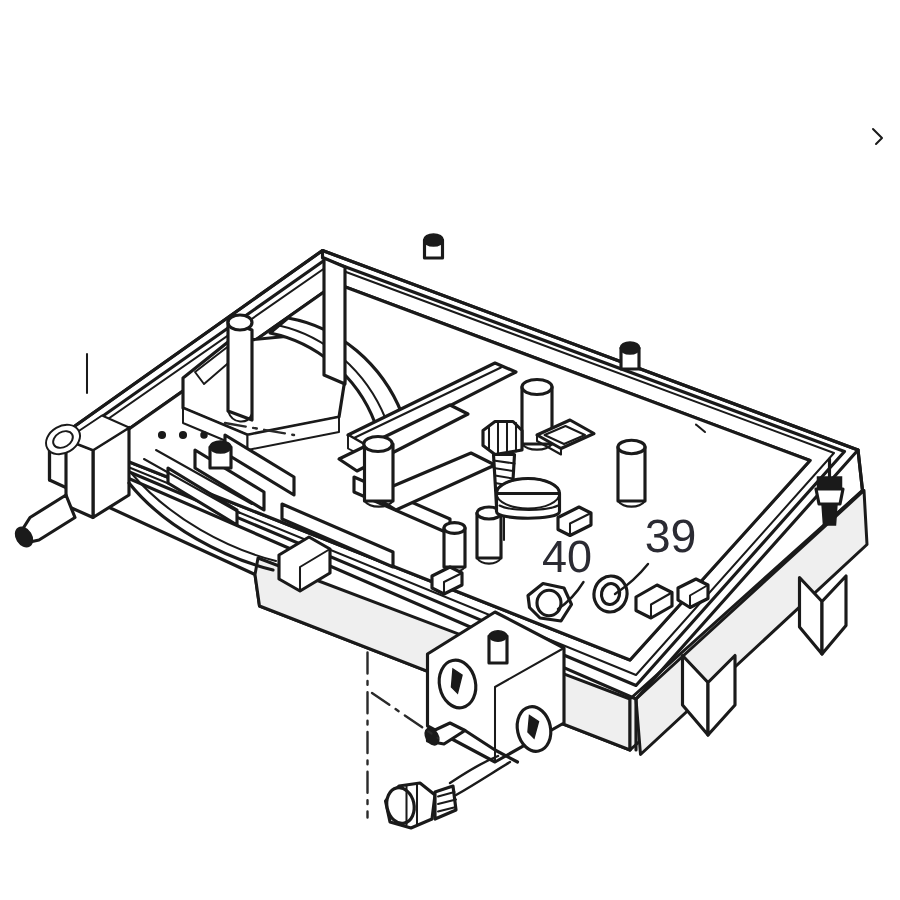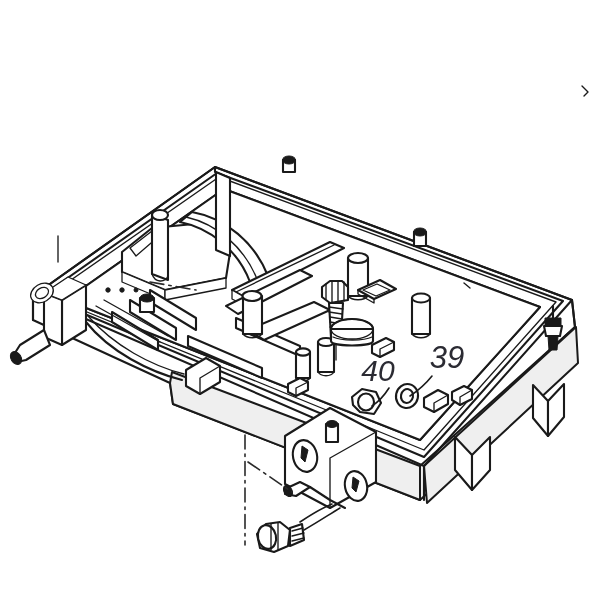--- a/index.html
+++ b/index.html
@@ -12,21 +12,20 @@
     width: 600px;
     height: 600px;
     overflow: hidden;
     font-family: "Liberation Sans", sans-serif;
   }
   #diagram-root {
     position: relative;
     width: 600px;
     height: 600px;
     background: #5eead4;
-    font-style: italic;
   }
   #drawing-svg {
     position: absolute;
     left: 0;
     top: 0;
     width: 600px;
     height: 600px;
     display: block;
   }
   .callout-text {

